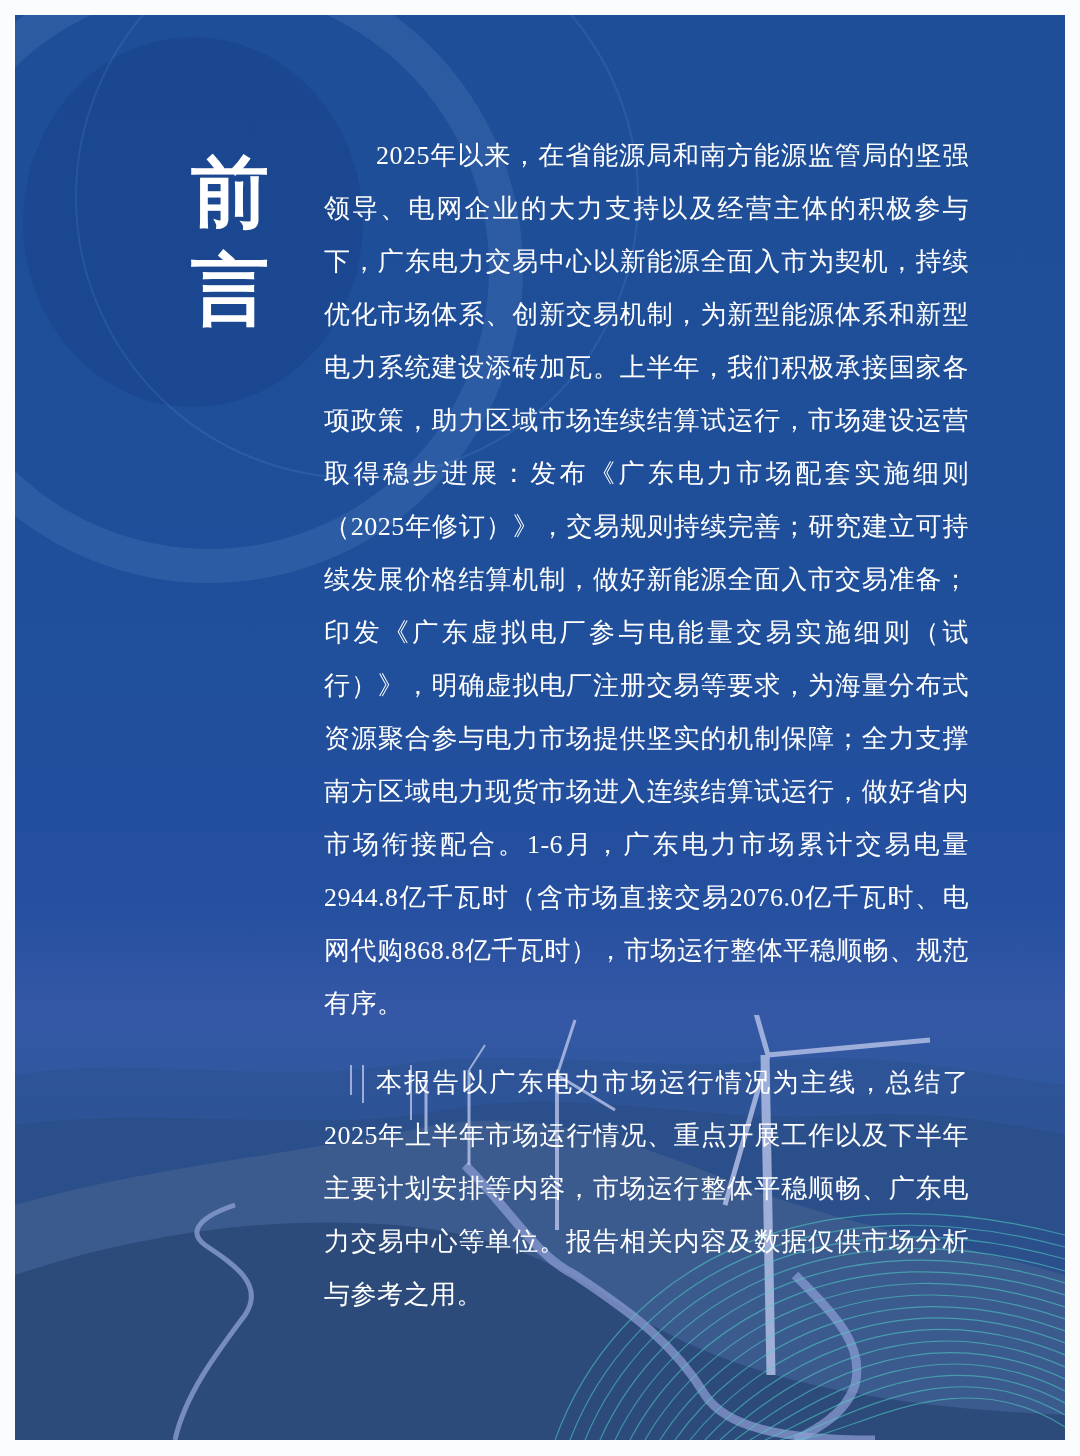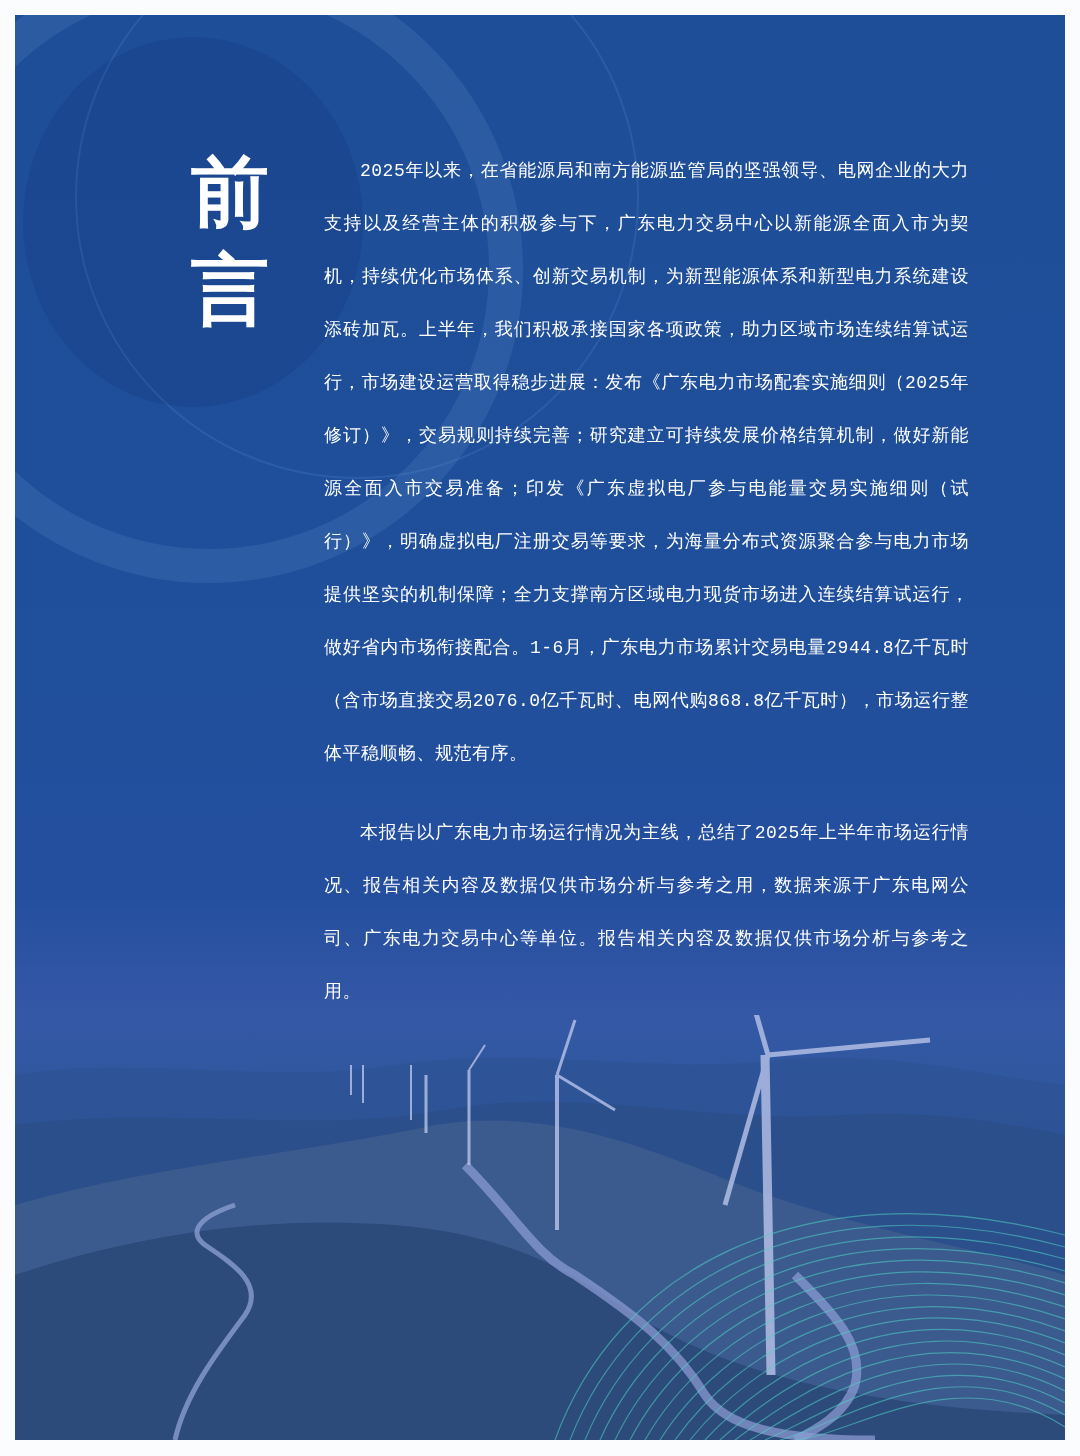--- a/index.html
+++ b/index.html
@@ -34,25 +34,25 @@
     .title {
       position: absolute; left: 170px; top: 128px;
       width: 90px;
       color: #ffffff;
       font-family: "DejaVu Sans", sans-serif;
       font-weight: bold;
       font-size: 78px; line-height: 98px;
       text-align: center;
     }
     .body-text {
-      position: absolute; left: 309px; top: 130px;
+      position: absolute; left: 309px; top: 114px;
       width: 645px;
       color: #ffffff;
-      font-family: Liberation Mono, monospace;
-      font-size: 18px;
+      font-family: Liberation Serif, serif;
+      font-size: 26px;
       line-height: 53px;
       text-align: justify;
       letter-spacing: 0.5px;
     }
     .body-text p { margin: 0; text-indent: 2em; }
     .body-text p + p { margin-top: 26px; }
   </style>
 </head>
 <body>
 
@@ -112,15 +112,15 @@
     </g>
   </svg>
 
   <div class="title">
     <div>前</div>
     <div>言</div>
   </div>
 
   <div class="body-text">
     <p>2025年以来，在省能源局和南方能源监管局的坚强领导、电网企业的大力支持以及经营主体的积极参与下，广东电力交易中心以新能源全面入市为契机，持续优化市场体系、创新交易机制，为新型能源体系和新型电力系统建设添砖加瓦。上半年，我们积极承接国家各项政策，助力区域市场连续结算试运行，市场建设运营取得稳步进展：发布《广东电力市场配套实施细则（2025年修订）》，交易规则持续完善；研究建立可持续发展价格结算机制，做好新能源全面入市交易准备；印发《广东虚拟电厂参与电能量交易实施细则（试行）》，明确虚拟电厂注册交易等要求，为海量分布式资源聚合参与电力市场提供坚实的机制保障；全力支撑南方区域电力现货市场进入连续结算试运行，做好省内市场衔接配合。1-6月，广东电力市场累计交易电量2944.8亿千瓦时（含市场直接交易2076.0亿千瓦时、电网代购868.8亿千瓦时），市场运行整体平稳顺畅、规范有序。</p>
-    <p>本报告以广东电力市场运行情况为主线，总结了2025年上半年市场运行情况、报告相关内容及数据仅供市场分析与参考之用，数据来源于广东电网公司、广东电力交易中心等单位。报告相关内容及数据仅供市场分析与参考之用。</p>
+    <p>本报告以广东电力市场运行情况为主线，总结了2025年上半年市场运行情况、重点开展工作以及下半年主要计划安排等内容，市场运行整体平稳顺畅、广东电力交易中心等单位。报告相关内容及数据仅供市场分析与参考之用。</p>
   </div>
 </div>
 
 </body></html>

